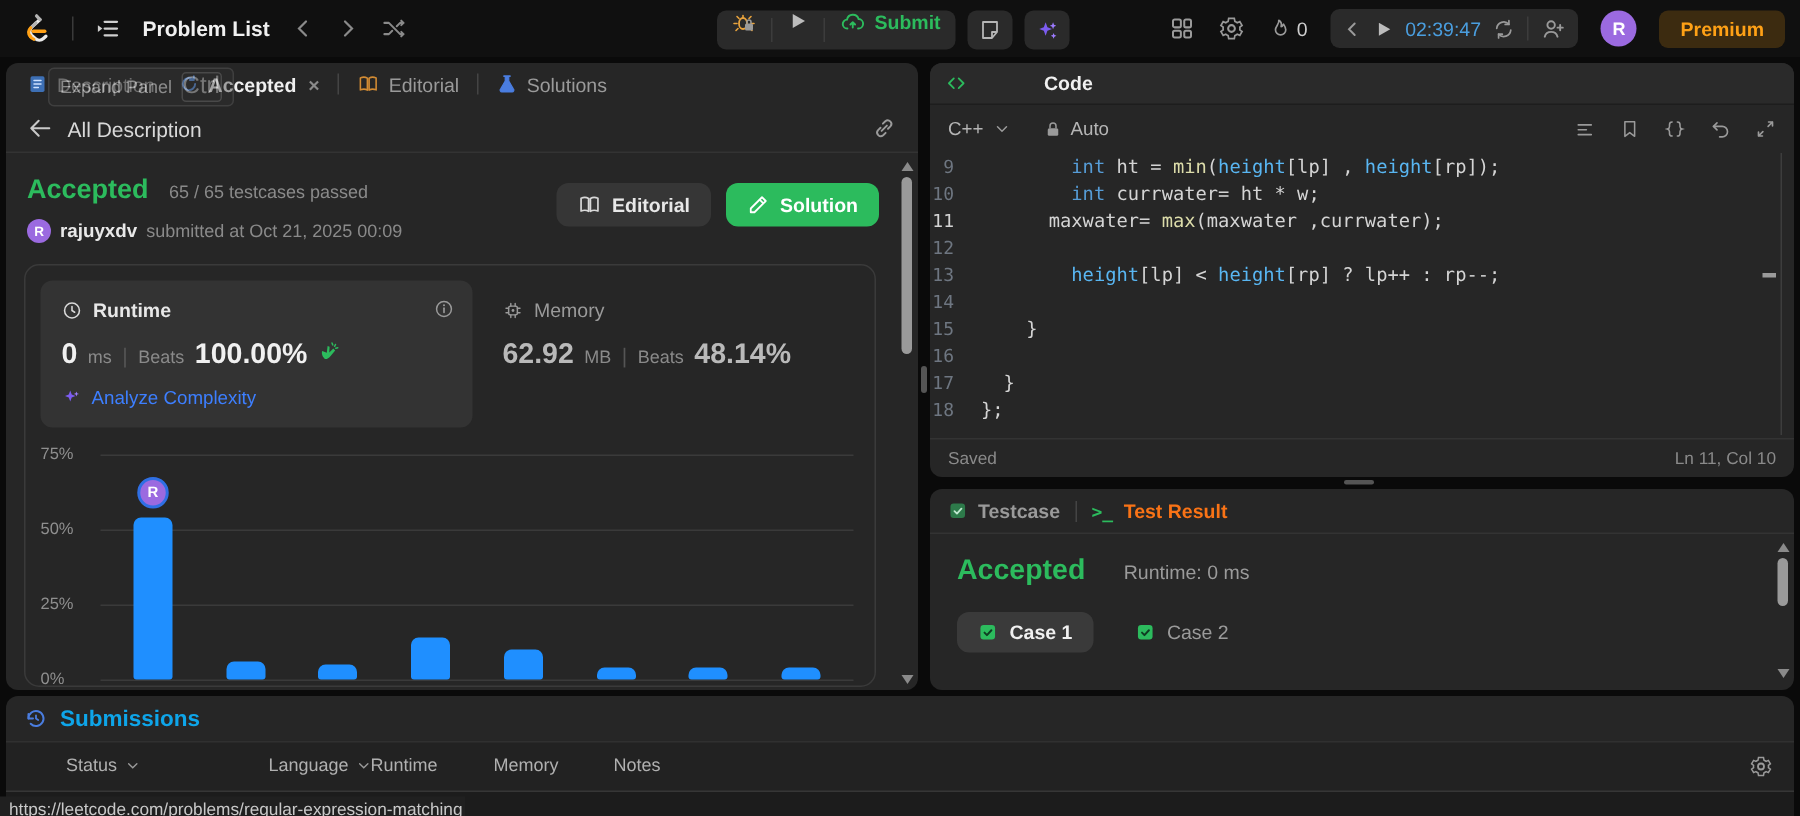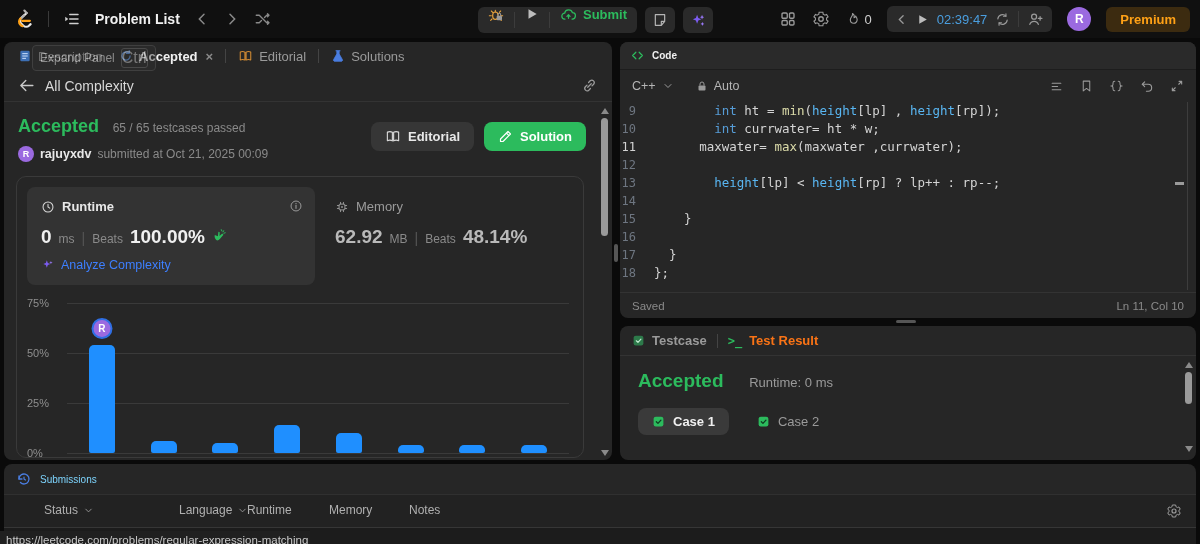--- a/index.html
+++ b/index.html
@@ -94,21 +94,21 @@
 
   
   .vscroll { position:absolute; top:64px; bottom:2px; right:2px; width:10px; }
   .scroll-arrow { position:absolute; left:1px; width:0; height:0; border-left:4px solid transparent; border-right:4px solid transparent; }
   .arrow-up { top:2px; border-bottom:6px solid #8a8a8a; }
   .arrow-down { bottom:2px; border-top:6px solid #8a8a8a; }
   .scroll-thumb { position:absolute; left:1px; width:7px; background:#9a9a9a; border-radius:4px; }
 
   
   .panel-head { height:28px; display:flex; align-items:center; padding:0 10px; gap:7px; border-bottom:1px solid #1d1d1d; background:#2a2a2a; }
-  .panel-head-title { font-size:10px; font-weight:bold; color:#f0f0f0; }
+  .panel-head-title { font-size:13px; font-weight:bold; color:#f0f0f0;margin-left:44px; }
   .code-toolbar { height:32px; display:flex; align-items:center; padding:0 12px; gap:6px; color:#b5b5b5; font-size:12.5px; }
   .code-toolbar .grow { flex:1; }
   .tool-icons { display:flex; gap:16px; align-items:center; color:#9a9a9a; }
   .code-area { position:relative; height:188px; font-family:"DejaVu Sans Mono", monospace; font-size:12.5px; line-height:18px; }
   .code-line { display:flex; height:18px; }
   .ln { width:34px; text-align:right; color:#6e7681; padding-right:18px; flex:none; font-size:12px; }
   .ln.active { color:#d4d4d4; }
   .code-text { white-space:pre; }
   .tk-k { color:#569cd6; } .tk-f { color:#dcdcaa; } .tk-v { color:#59b6f2; }
   .tk-p { color:#d4d4d4; } .tk-r { color:#c586c0; }
@@ -126,21 +126,21 @@
   .test-body { position:relative; padding:14px 18px; }
   .test-status { color:#2cbb5d; font-size:19px; font-weight:bold; display:inline; }
   .test-runtime { color:#9a9a9a; font-size:13px; margin-left:22px; }
   .case-row { margin-top:16px; display:flex; gap:14px; align-items:center; }
   .case-pill { display:flex; align-items:center; gap:8px; padding:6px 14px; border-radius:8px; font-size:13px; }
   .case-pill.active { background:#3a3a3a; color:#f0f0f0; font-weight:bold; }
   .case-pill.idle { color:#9a9a9a; }
 
   
   .subs-title-row { height:30px; display:flex; align-items:center; gap:8px; padding:0 12px; }
-  .subs-title { font-size:10px; font-weight:normal; color:#7dd3fc; }
+  .subs-title { font-size:15px; font-weight:bold; color:#0ea5e9; }
   .subs-cols { position:relative; height:34px; background:#222; border-top:1px solid #303030; border-bottom:1px solid #363636; }
   .col-head { position:absolute; top:8px; display:flex; align-items:center; gap:5px; color:#b0b0b0; font-size:12px; }
   .subs-gear { position:absolute; right:14px; top:8px; }
   .subs-rest { height:16px; background:#1c1c1c; }
 
   
   .url-tip { position:absolute; left:0; bottom:0; height:13px; width:310px; background:#202020; overflow:hidden; z-index:20; }
   .url-tip span { display:block; padding:3px 6px 0 6px; font-size:11.5px; color:#c9c9c9; white-space:nowrap; }
 </style>
 </head>
@@ -302,21 +302,21 @@
           <path d="M8.5 3h7" stroke="#4a7de0" stroke-width="1.8" stroke-linecap="round"></path>
         </svg>
       <span>Solutions</span>
     </div>
   </div>
 
   <div class="subnav">
     <svg width="17" height="17" viewBox="0 0 24 24">
         <path d="M11 5l-7 7 7 7M4 12h17" fill="none" stroke="#c9c9c9" stroke-width="1.9" stroke-linecap="round" stroke-linejoin="round"></path>
       </svg>
-    <span class="subnav-title">All Complexity</span>
+    <span class="subnav-title">All Description</span>
     <span class="spacer"></span>
     <svg width="17" height="17" viewBox="0 0 24 24">
         <path d="M9.5 14.5l5-5" stroke="#9a9a9a" stroke-width="1.8" stroke-linecap="round"></path>
         <path d="M8.5 11.5l-2.3 2.3a3.4 3.4 0 0 0 4.8 4.8l2.3-2.3M15.5 12.5l2.3-2.3a3.4 3.4 0 0 0-4.8-4.8l-2.3 2.3" fill="none" stroke="#9a9a9a" stroke-width="1.8" stroke-linecap="round"></path>
       </svg>
   </div>
 
   <div class="result-head">
     <span class="status-accepted">Accepted</span>
     <span class="passed">65 / 65 testcases passed</span>

